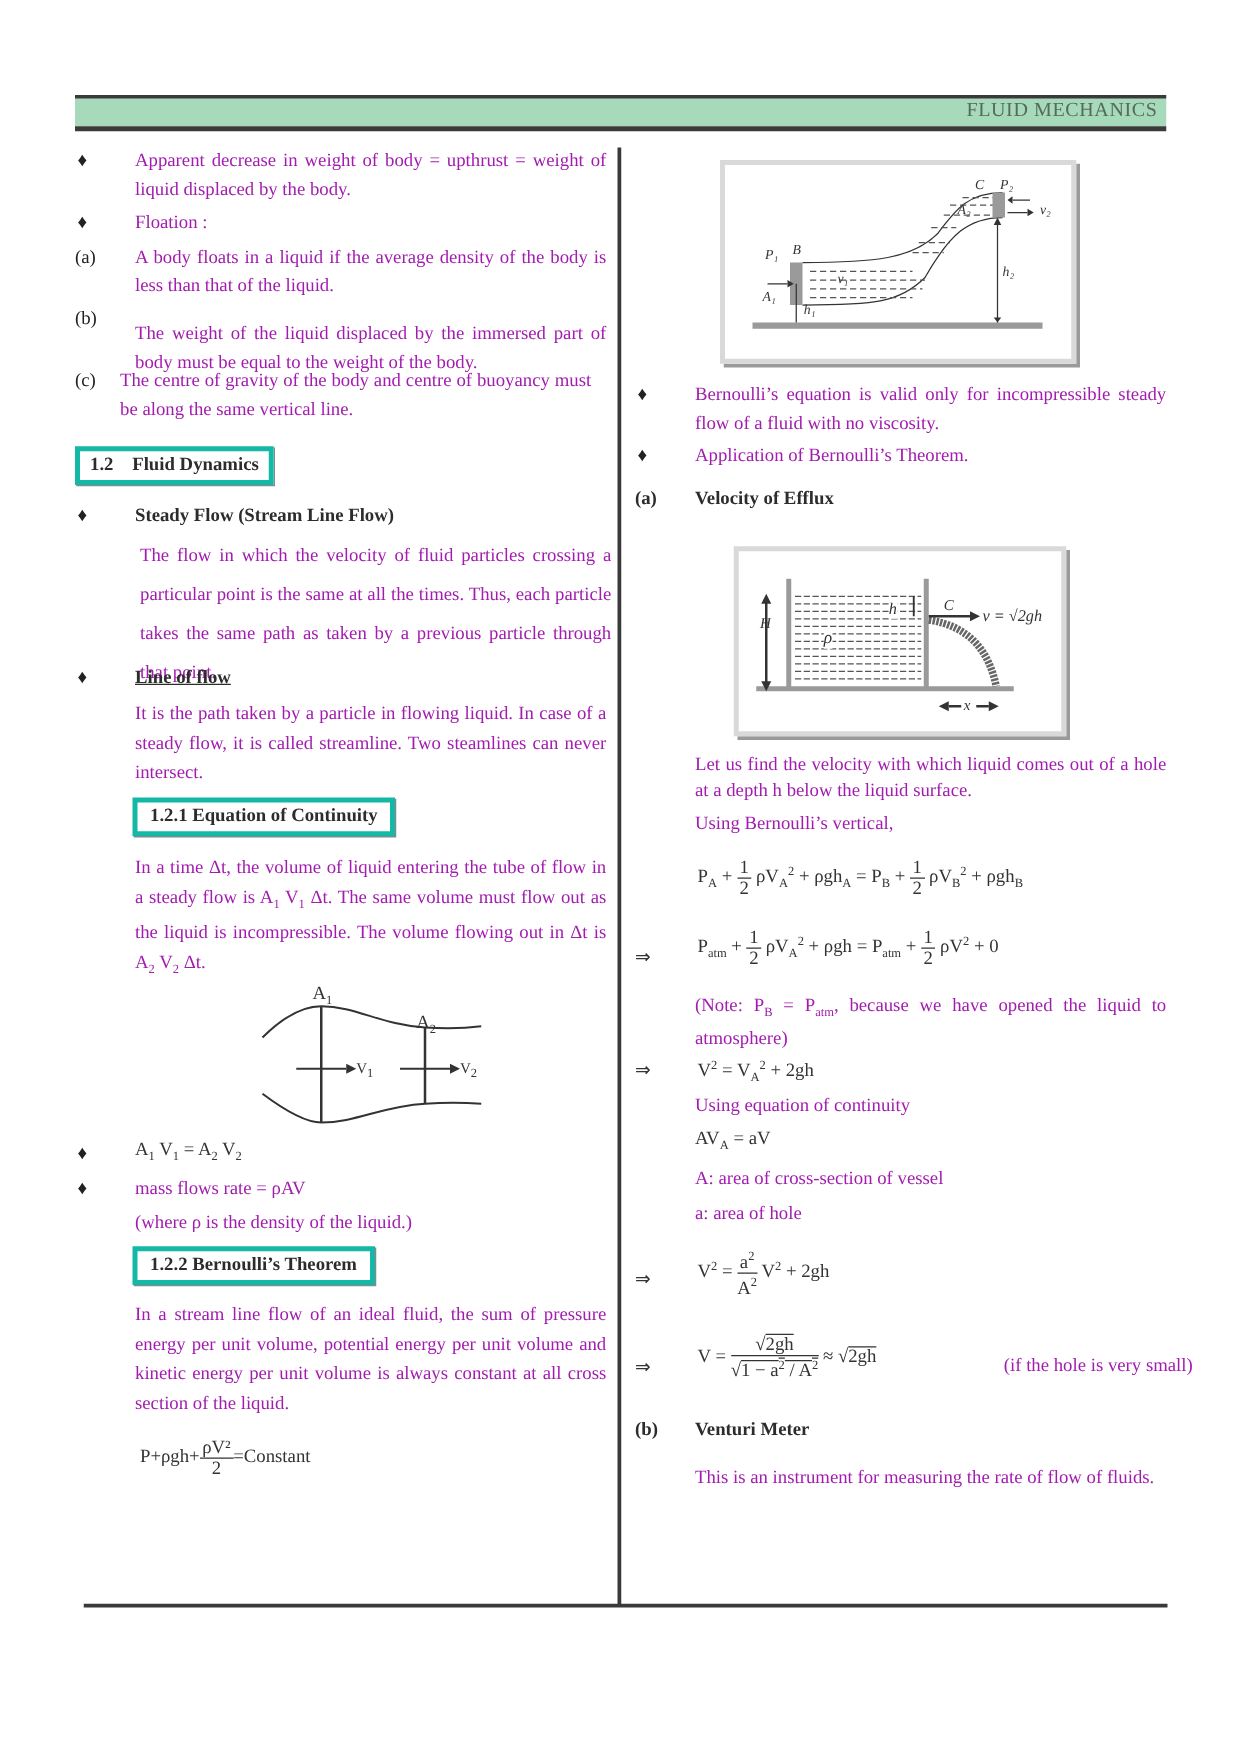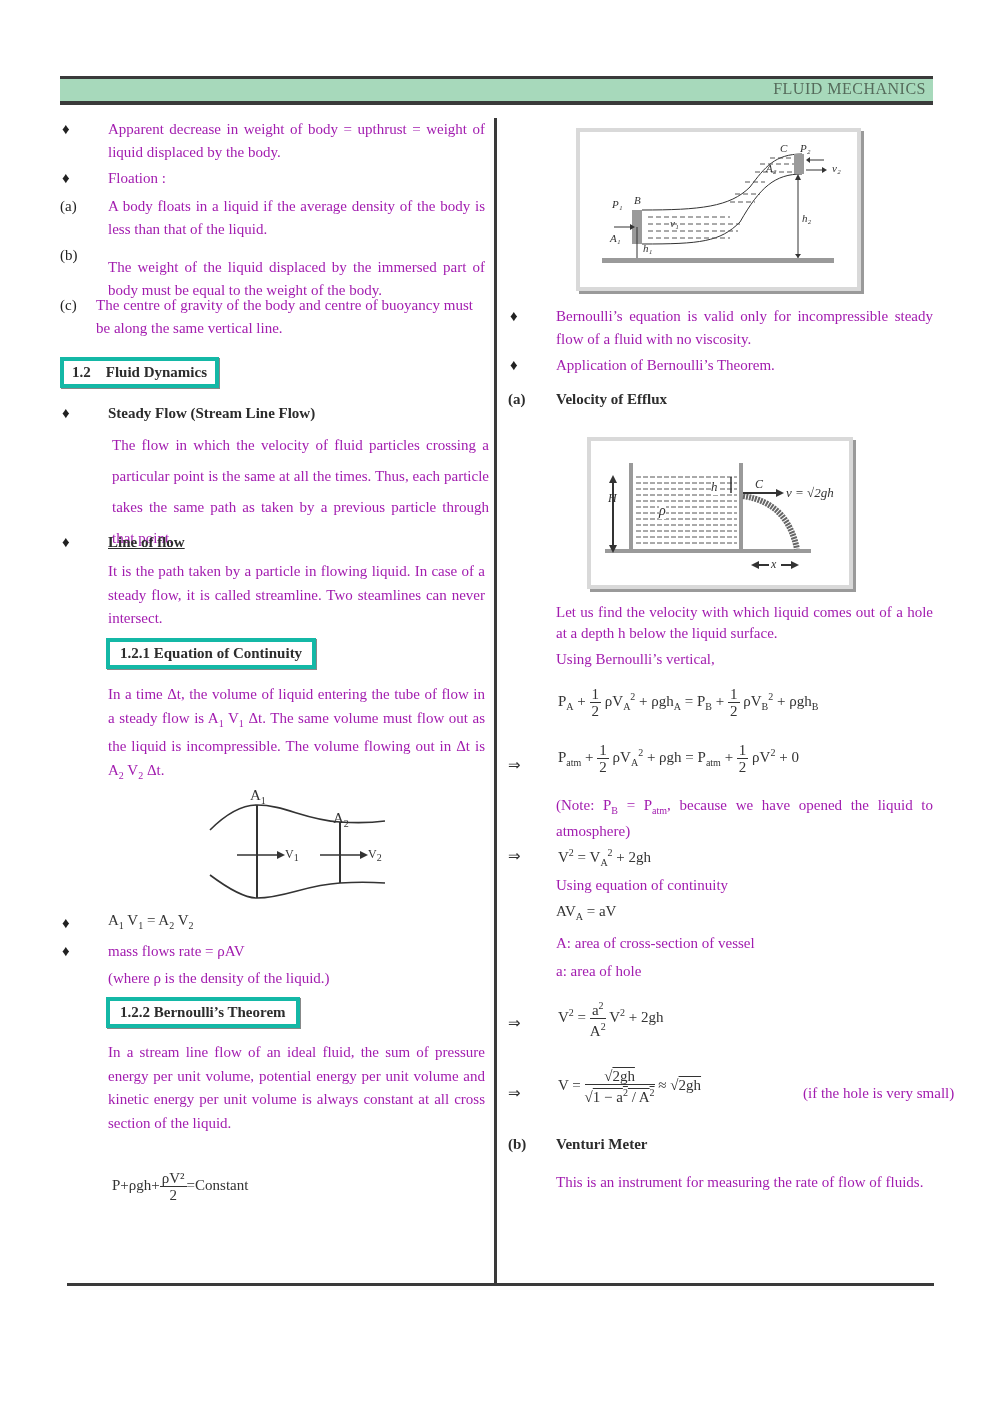--- a/index.html
+++ b/index.html
@@ -104,21 +104,21 @@
 
 <div class="abs marker" style="left:62px; top:940px;">♦</div>
 <div class="abs txt" style="left:108px; top:940px;">mass flows rate = ρAV</div>
 
 <div class="abs txt" style="left:108px; top:967px;">(where ρ is the density of the liquid.)</div>
 
 <div class="abs boxhead" style="left:106px; top:997px;">1.2.2  Bernoulli’s Theorem</div>
 
 <div class="abs txt just" style="left:108px; top:1041px; width:377px; line-height:23.5px;">In a stream line flow of an ideal fluid, the sum of pressure energy per unit volume, potential energy per unit volume and kinetic energy per unit volume is always constant at all cross section of the liquid.</div>
 
-<div class="abs math" style="left:112px; top:1150px;margin-top:20px;">
+<div class="abs math" style="left:112px; top:1150px;">
   <span>P+ρgh+</span><span class="frac"><span class="num">ρV²</span><span class="den">2</span></span><span>=Constant</span>
 </div>
 
 <div class="abs figbox" style="left:576px; top:128px; width:277px; height:155px;">
   <svg width="277" height="155" viewBox="0 0 277 155">
     <rect x="22" y="126" width="232" height="5" fill="#9a9a9a"></rect>
     <path d="M62,78 C120,78 150,75 170,55 C185,35 195,22 222,22" fill="none" stroke="#333" stroke-width="1"></path>
     <path d="M62,112 C120,112 140,110 160,90 C180,55 195,42 222,42" fill="none" stroke="#333" stroke-width="1"></path>
     <g stroke="#555" stroke-width="1" stroke-dasharray="5,3">
       <line x1="68" y1="85" x2="150" y2="85"></line>

